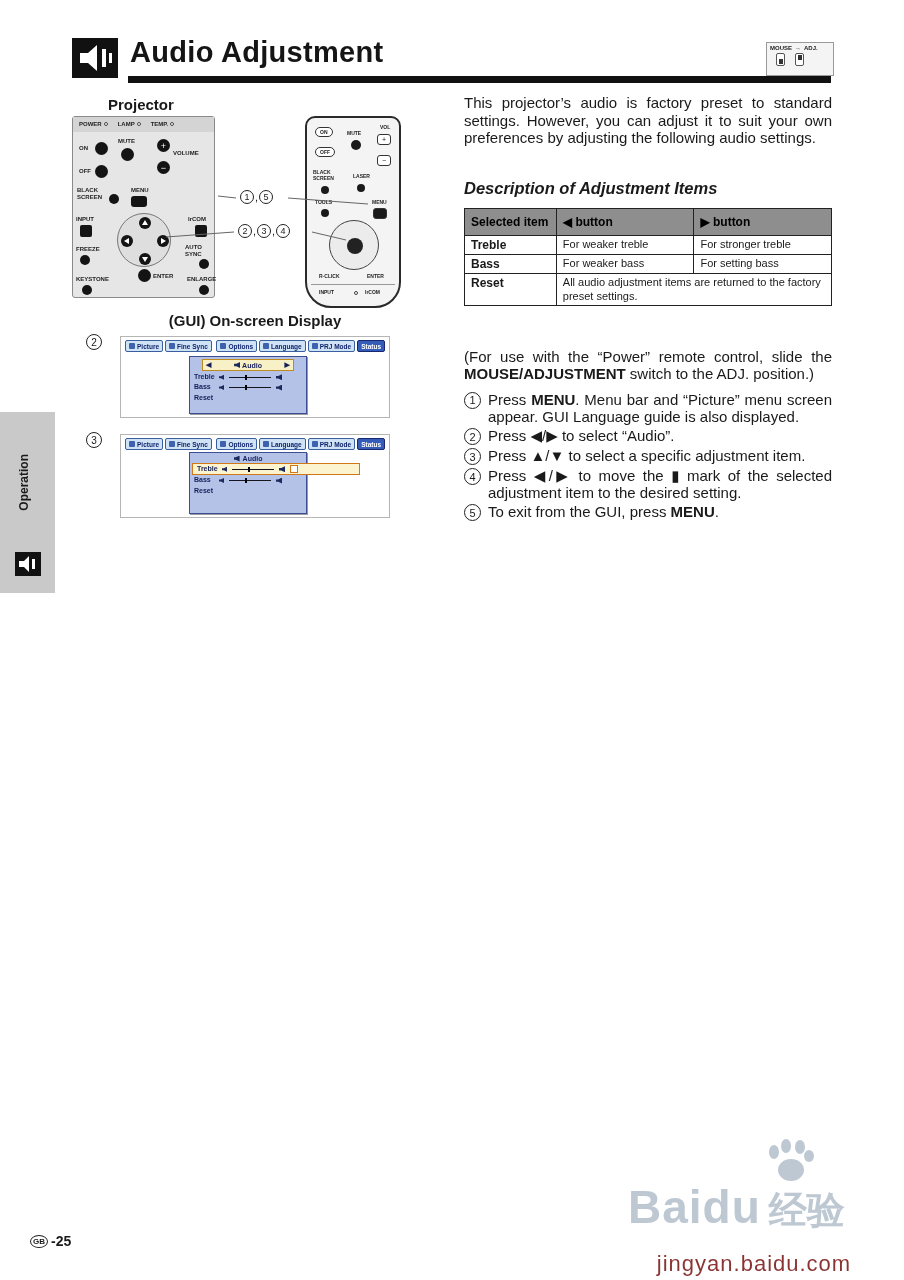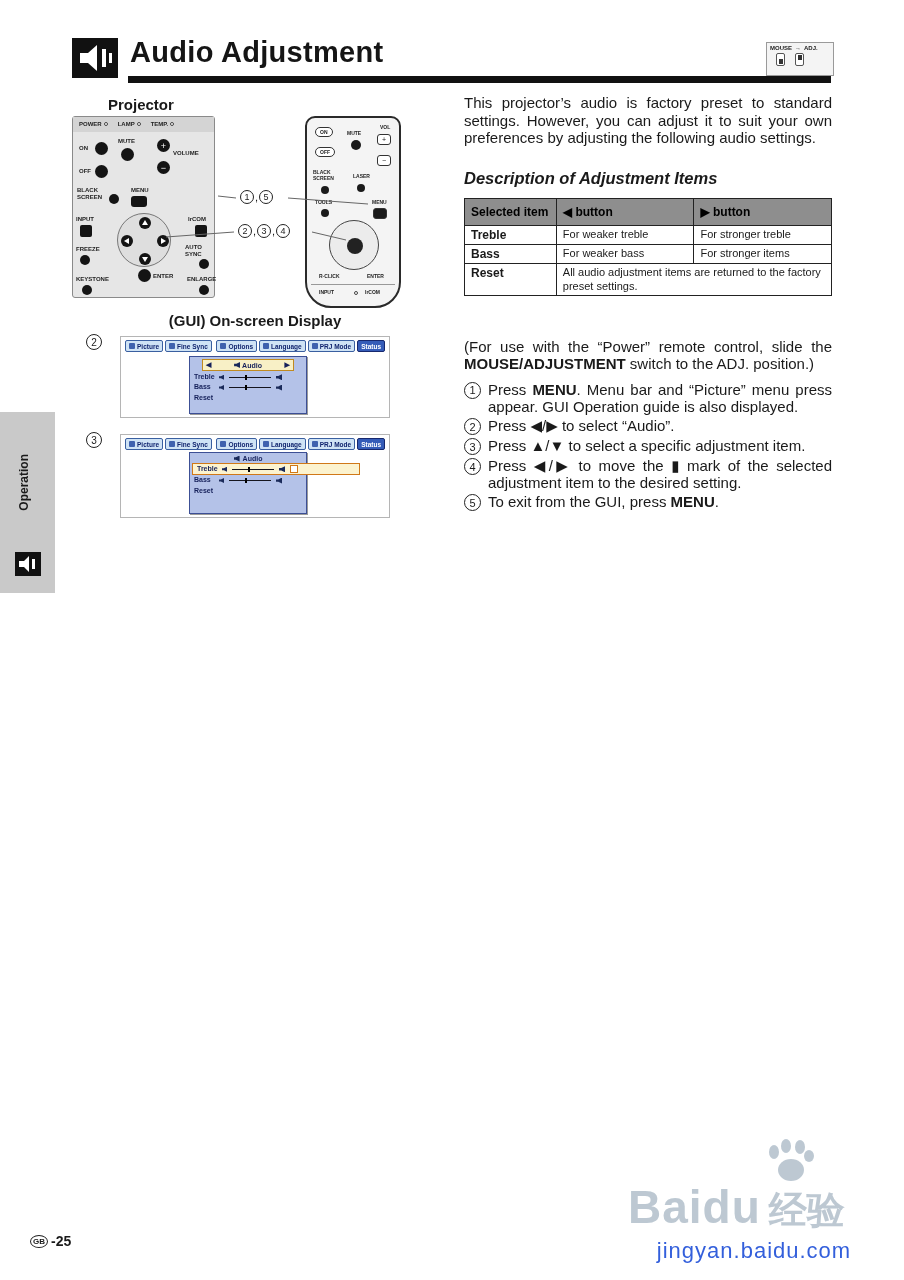--- a/index.html
+++ b/index.html
@@ -75,21 +75,21 @@
   .spk { display:inline-block; width:6px; height:6px; background:#1a2a5a; clip-path:polygon(0 30%, 38% 30%, 100% 0, 100% 100%, 38% 70%, 0 70%); }
   .spk.s { width:5px; height:5px; }
   .slider { position:relative; width:42px; height:1px; background:#15151f; margin:0 2px; flex:0 0 auto; }
   .slider .mark { position:absolute; left:16px; top:-2px; width:2px; height:5px; background:#000; }
   .audio-row.hl { background:#fcf3cf; border:1px solid #d07818; width:168px; margin-left:2px; position:relative; z-index:2; }
   .hl-end { width:8px; height:8px; border:1px solid #d07818; background:#fff; flex:0 0 auto; margin-left:2px; }
 
   
   .rc { position:absolute; left:464px; top:94px; width:368px; }
   .intro { font-size:15px; line-height:1.17; text-align:justify; }
-  .sect { font-size:16.5px; font-weight:bold; font-style:italic; margin-top:22px; }
+  .sect { font-size:16.5px; font-weight:bold; font-style:italic; margin-top:32px; }
   .adj-table { border-collapse:collapse; width:100%; margin-top:10px; }
   .adj-table th { background:#8e8e8e; border:1px solid #222; text-align:left; padding:6px 6px; font-size:12px; color:#000; }
   .adj-table td { border:1px solid #222; padding:2px 6px; font-size:11px; vertical-align:top; line-height:1.2; }
   .adj-table .c1 { width:92px; }
   .adj-table .c2 { width:138px; }
   .adj-table td.ti { font-weight:bold; font-size:12px; }
   .adjnote { font-size:15px; line-height:1.17; text-align:justify; margin-top:42px; }
   .steps { list-style:none; margin-top:8px; }
   .step { display:flex; margin-bottom:2px; }
   .step .cnum { margin:1px 7px 0 0; }
@@ -105,21 +105,21 @@
   .sb-label { position:absolute; left:17px; top:42px; writing-mode:vertical-rl; transform:rotate(180deg); font-size:12px; font-weight:bold; color:#1a1a1a; }
   .sb-icon { position:absolute; left:15px; top:140px; }
   .footer { position:absolute; left:30px; top:1233px; display:flex; align-items:center; gap:3px; }
   .gb { border:1px solid #222; border-radius:50%; font-size:8px; padding:1px 2px; font-weight:bold; }
   .pg { font-weight:bold; font-size:14px; }
   .wm { position:absolute; left:628px; top:1138px; width:252px; color:#b6c3ce; opacity:0.9; text-align:center; }
   .wm-paw { margin-left:72px; }
   .wm-row { display:flex; align-items:baseline; margin-top:-8px; }
   .wm-brand { font-size:46px; font-weight:bold; letter-spacing:1px; }
   .wm-cn { font-size:38px; font-weight:bold; margin-left:8px; }
-  .wm-url { font-size:22px; margin-top:2px; letter-spacing:1px; color:#1d4ed8; }
+  .wm-url { font-size:22px; margin-top:15px; letter-spacing:1px; color:#7f1d1d; }
 </style>
 </head>
 <body>
 
 <div class="page">
 
   <svg class="hdr-icon" width="46" height="40">
     <rect width="46" height="40" fill="#111"></rect>
     <path d="M8 15 h8 l9 -8 v26 l-9 -8 h-8 z" fill="#fff"></path>
     <rect x="30" y="11" width="4" height="18" fill="#fff"></rect>
@@ -365,33 +365,33 @@
       </thead>
       <tbody>
         <tr>
           <td class="ti">Treble</td>
           <td>For weaker treble</td>
           <td>For stronger treble</td>
         </tr>
         <tr>
           <td class="ti">Bass</td>
           <td>For weaker bass</td>
-          <td>For stronger items</td>
+          <td>For setting bass</td>
         </tr>
         <tr>
           <td class="ti">Reset</td>
           <td colspan="2">All audio adjustment items are returned to the factory preset settings.</td>
         </tr>
       </tbody>
     </table>
     <p class="adjnote"><span>(For use with the “Power” remote control, slide the </span><b>MOUSE/ADJUSTMENT</b><span> switch to the ADJ. position.)</span></p>
     <ol class="steps">
       <li class="step">
           <i class="cnum">1</i>
-          <span class="stx"><span>Press </span><b>MENU</b><span>. Menu bar and “Picture” menu press appear. GUI Operation guide is also displayed.</span></span>
+          <span class="stx"><span>Press </span><b>MENU</b><span>. Menu bar and “Picture” menu screen appear. GUI Language guide is also displayed.</span></span>
         </li>
       <li class="step">
           <i class="cnum">2</i>
           <span class="stx"><span>Press ◀/▶ to select “Audio”.</span><b></b><span></span></span>
         </li>
       <li class="step">
           <i class="cnum">3</i>
           <span class="stx"><span>Press ▲/▼ to select a specific adjustment item.</span><b></b><span></span></span>
         </li>
       <li class="step">

